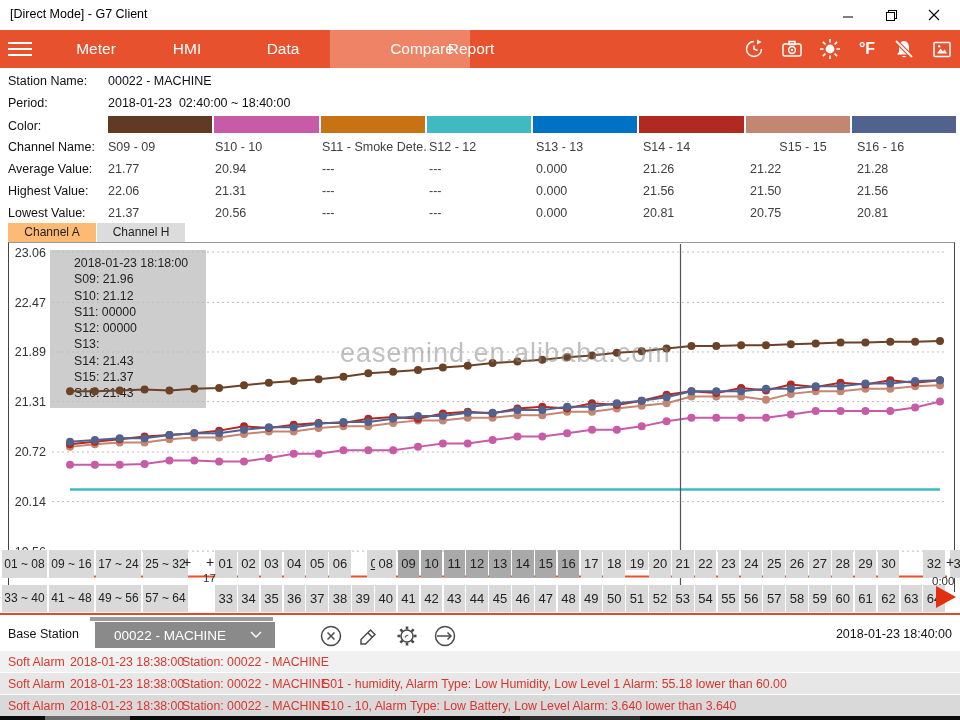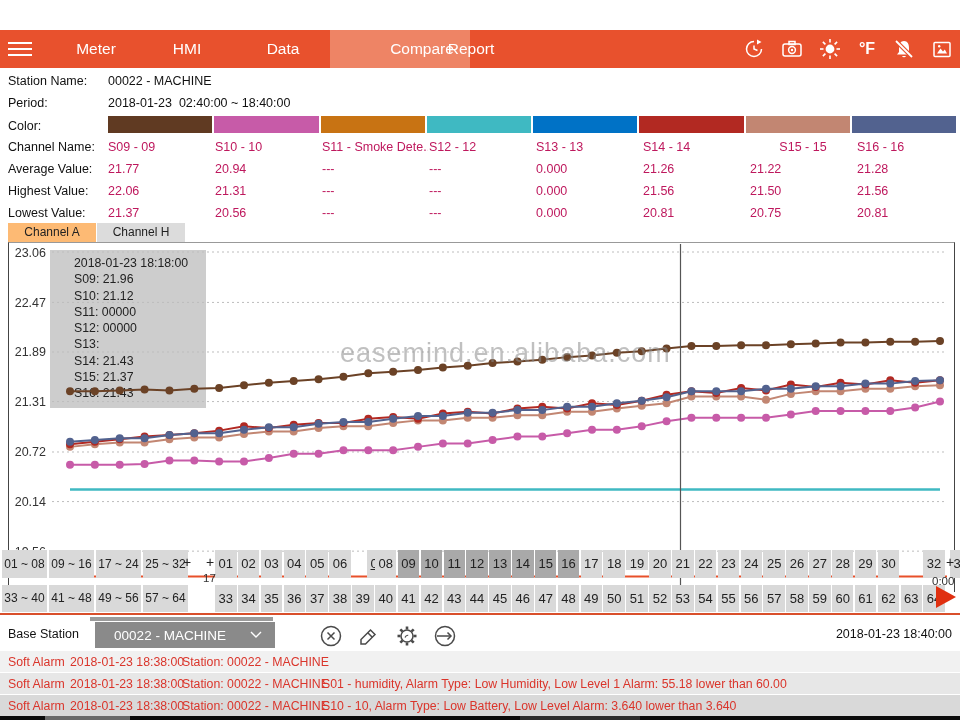--- a/index.html
+++ b/index.html
@@ -17,21 +17,21 @@
   #hamburger{left:8px;top:8px;width:28px;height:22px;}
   #hamburger div{width:24px;height:2.5px;background:#fff;margin:3.5px 0;}
   .nav-icon{top:7px;width:28px;height:24px;display:flex;align-items:center;justify-content:center;color:#fff;}
   
   .info-label{left:8px;font-size:12.5px;color:#111;}
   .info-value{left:108px;font-size:12.5px;color:#111;}
   #colorbar{left:108px;top:116px;width:848px;height:17px;display:flex;gap:2px;}
   #colorbar .swatch{flex:1;height:17px;}
   
   .trow-label{position:absolute;left:8px;font-size:12.5px;color:#111;}
-  .tcell{position:absolute;font-size:12.5px;color:#be185d;white-space:nowrap;overflow:hidden;}
+  .tcell{position:absolute;font-size:12.5px;color:#404040;white-space:nowrap;overflow:hidden;}
   
   .chan-tab{top:223px;height:19px;line-height:19px;text-align:center;font-size:12px;color:#222;cursor:pointer;}
   
   #chart-section{left:0;top:242px;width:960px;height:378px;}
   #chart-tooltip{left:50px;top:8px;width:132px;background:rgba(201,201,201,0.93);padding:5px 0 6px 24px;z-index:1;}
   #chart-tooltip div{font-size:12.3px;line-height:16.3px;color:#222;white-space:nowrap;}
   #chart-svg{left:0;top:0;z-index:2;pointer-events:none;}
   #watermark{left:340px;top:96px;width:300px;z-index:3;font-size:27px;color:rgba(140,140,140,0.55);
              letter-spacing:1px;pointer-events:none;white-space:nowrap;}
   #selector{left:0;top:0;width:960px;height:378px;z-index:4;pointer-events:none;}
@@ -60,20 +60,39 @@
   .alarm-row{position:absolute;left:0;width:960px;height:21px;cursor:default;padding-left:37px;}
   .alarm-row span{position:absolute;top:4px;font-size:12.3px;color:#DA352B;white-space:nowrap;}
   #sliver{left:0;top:716px;width:960px;height:4px;background:#0b0b0b;}
   .sliver-seg{position:absolute;top:0;height:4px;background:#6a6a6a;}
 </style>
 </head>
 <body>
 
 <div id="app">
 
+  <div class="abs" id="titlebar">
+    <div class="abs" id="window-title">[Direct Mode] - G7 Client</div>
+    <div class="abs winctl" style="left:831px;">
+      <svg width="12" height="12">
+          <line x1="1" y1="8" x2="11" y2="8" stroke="#000" stroke-width="1"></line>
+        </svg>
+    </div>
+    <div class="abs winctl" style="left:874px;">
+      <svg width="13" height="13">
+        <rect x="3.5" y="1.5" width="8" height="8" fill="none" stroke="#000"></rect>
+        <rect x="1.5" y="3.5" width="8" height="8" fill="#fff" stroke="#000"></rect>
+      </svg>
+    </div>
+    <div class="abs winctl" style="left:917px;">
+      <svg width="12" height="12">
+          <path d="M1 1 L11 11 M11 1 L1 11" stroke="#000" stroke-width="1.1"></path>
+        </svg>
+    </div>
+  </div>
 
   <div class="abs" id="navbar">
     <div class="abs" id="hamburger">
         <div></div>
         <div></div>
         <div></div>
       </div>
     <div id="nav-items">
         <div class="abs nav-item" style="left: 60px; width: 72px;">Meter</div>
         <div class="abs nav-item" style="left: 148px; width: 78px;">HMI</div>

